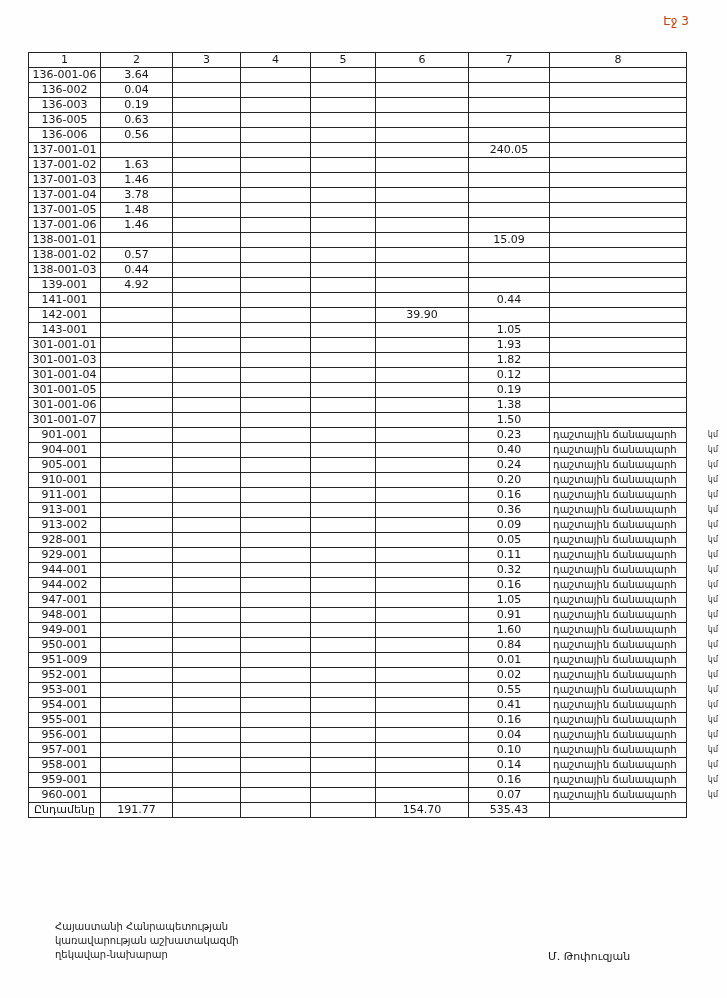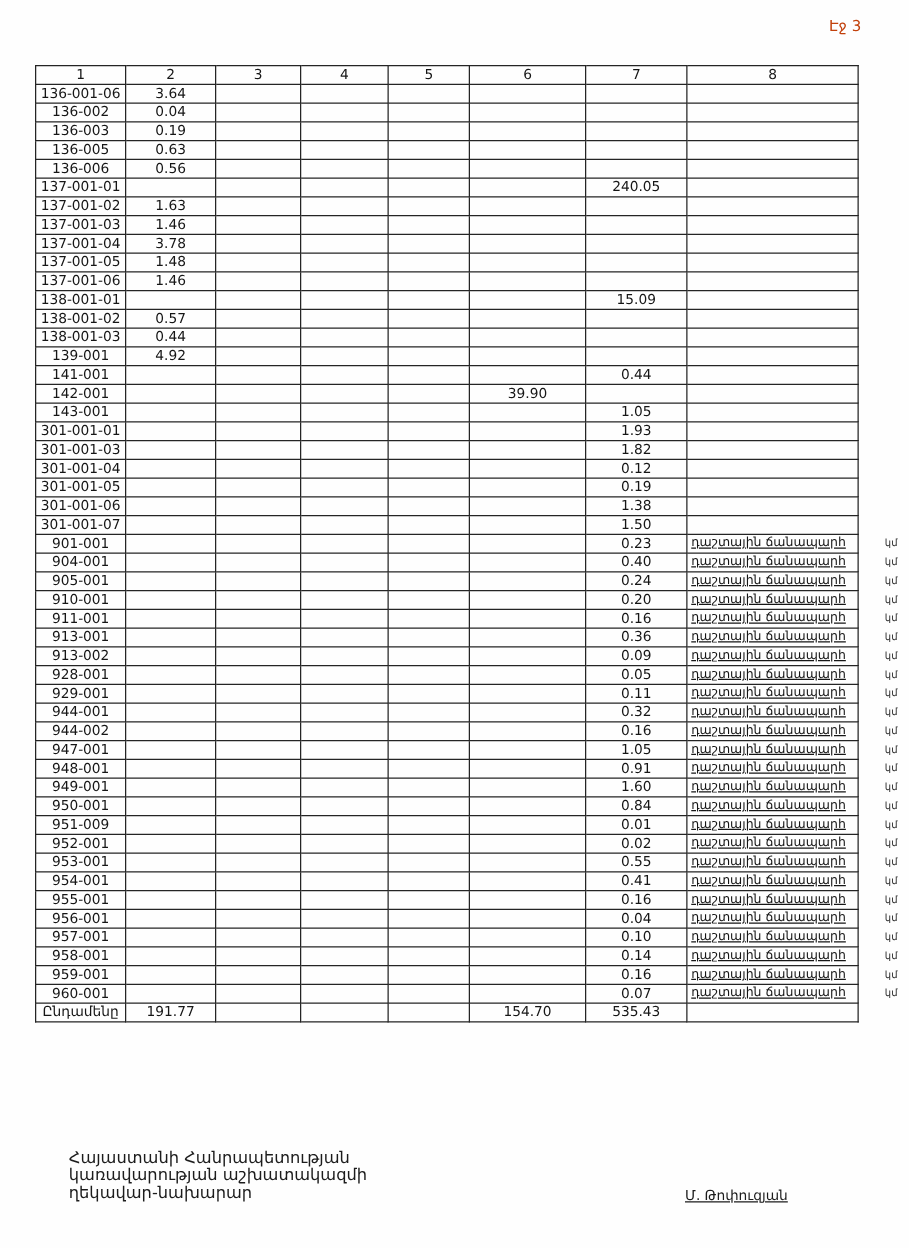--- a/index.html
+++ b/index.html
@@ -29,37 +29,36 @@
     line-height:14px;
     text-align:center;
     overflow:hidden;
     white-space:nowrap;
     font-weight:normal;
   }
   .data-table td.desc{
     text-align:left;
     font-size:10px;
     padding-left:3px;
-    text-decoration:underline;
   }
   .data-table th.unit-cell,.data-table td.unit-cell{
     border:none;
     background:transparent;
     font-size:8px;
     text-align:right;
     color:#2b2b2b;
     padding-left:6px;
   }
   .footer-left{
     position:absolute;left:55px;top:920px;
-    font-size:13px;line-height:14px;color:#1c1c1c;
+    font-size:10px;line-height:14px;color:#1c1c1c;
   }
   .footer-right{
     position:absolute;left:548px;top:950px;
-    font-size:11px;color:#1c1c1c;text-decoration:underline;
+    font-size:11px;color:#1c1c1c;
   }
 </style>
 </head>
 <body>
 
 <div class="page-label">Էջ 3</div>
 
 <table class="data-table">
   <colgroup>
     <col style="width:72px">

